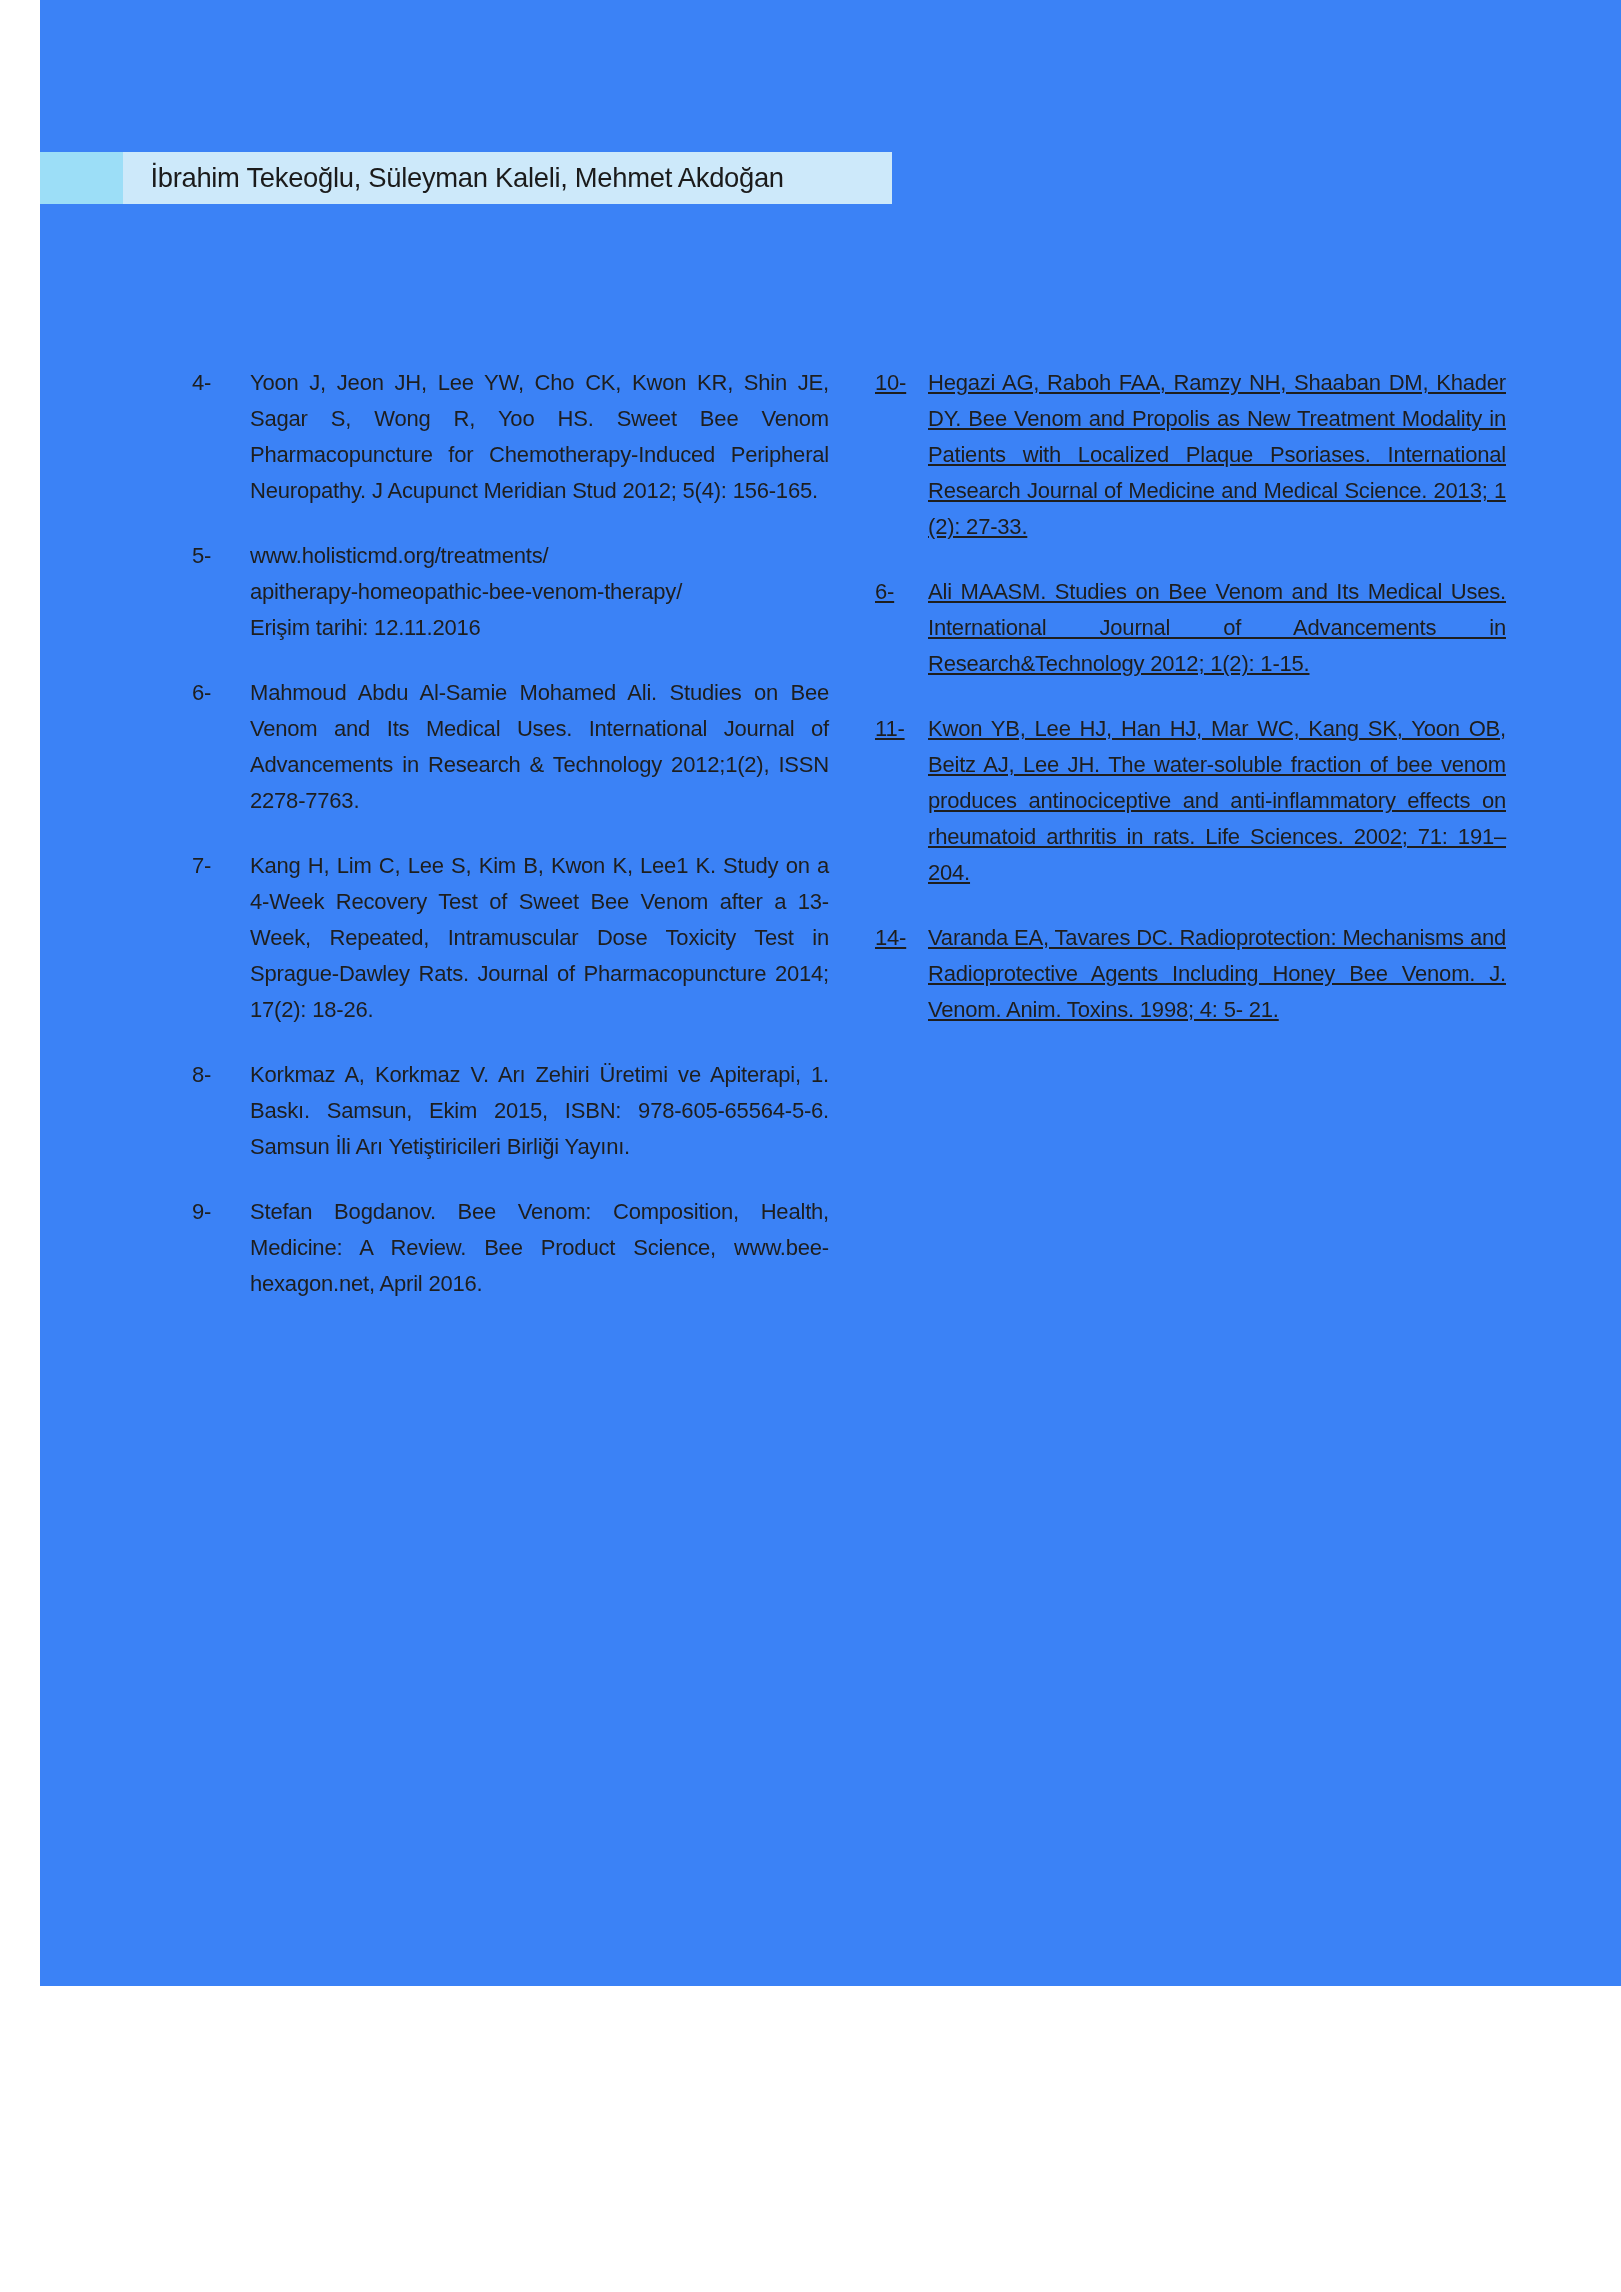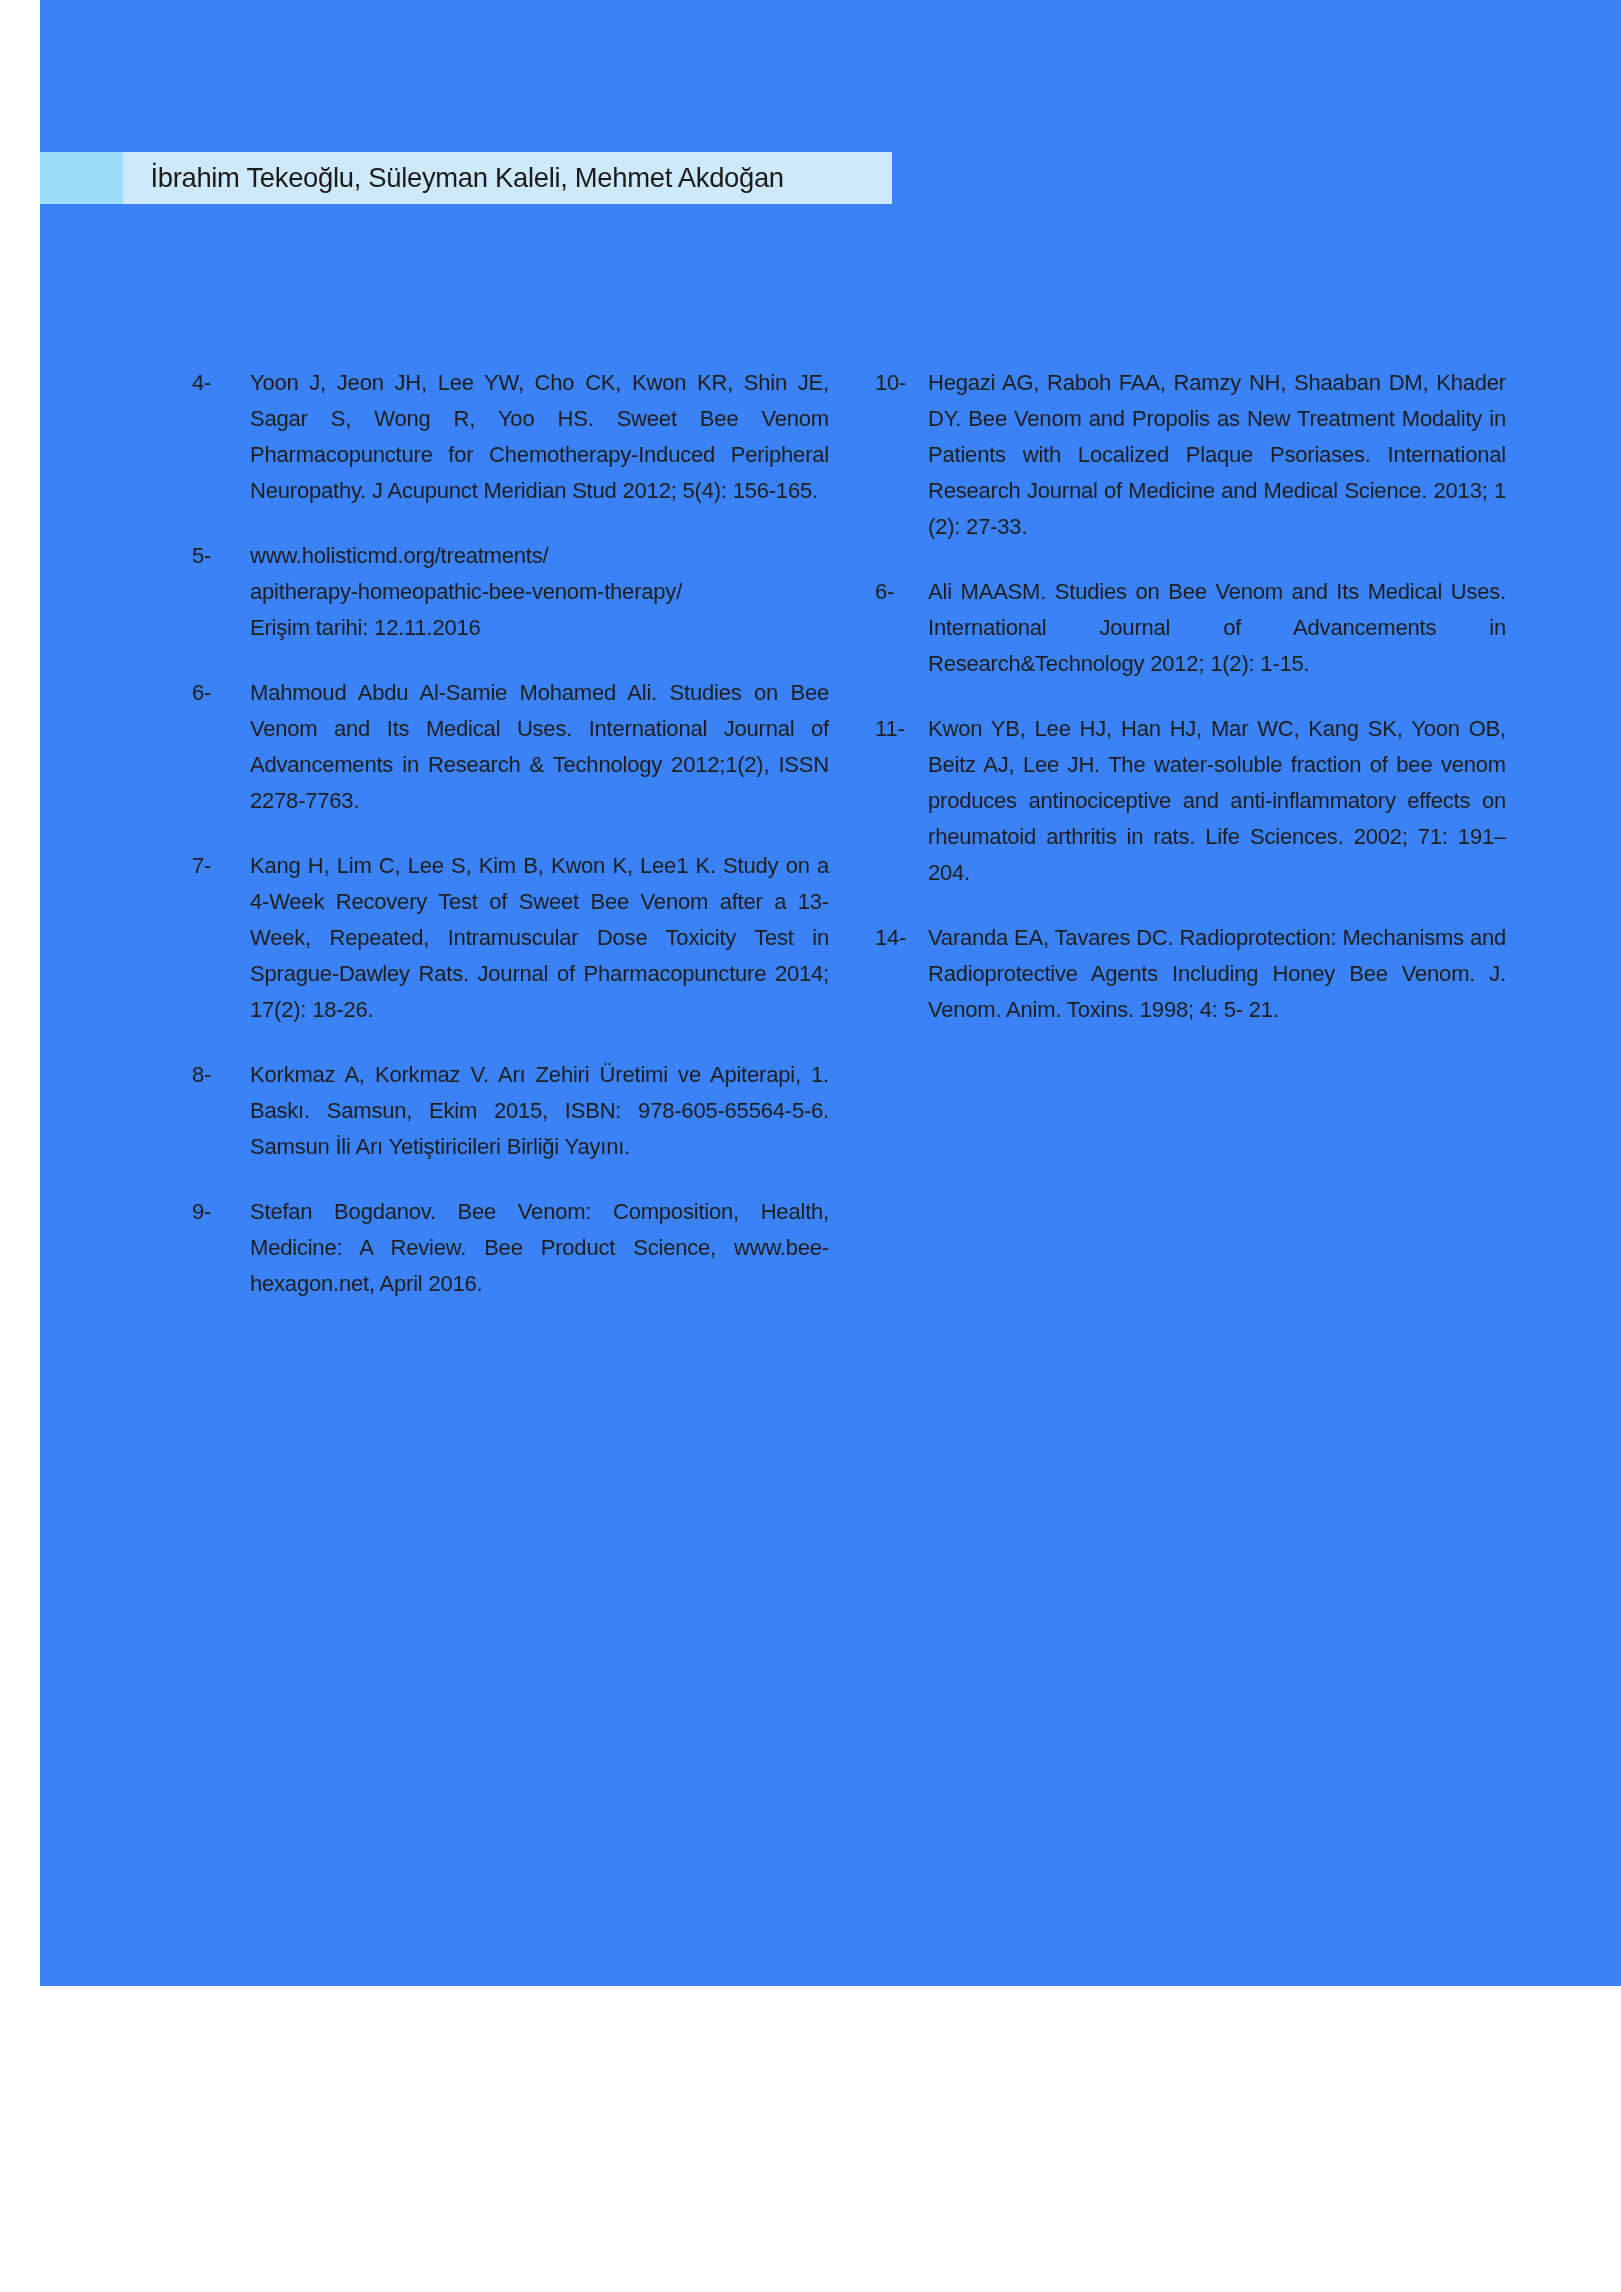--- a/index.html
+++ b/index.html
@@ -45,21 +45,21 @@
   
   .content{
     position:absolute;
     left:152px; top:365px;
     width:1314px;
     display:flex;
     gap:46px;
   }
   .col{font-size:22px;line-height:36px;letter-spacing:-0.2px;}
   .col-left{width:637px;}
-  .col-right{width:631px;}
+  .col-right{width:631px;text-decoration:underline;}
   .ref{
     display:flex;
     margin-bottom:29px;
   }
   .ref-num{
     flex:0 0 58px;
   }
   .col-right .ref-num{flex:0 0 53px;}
   .ref-text{
     flex:1;

